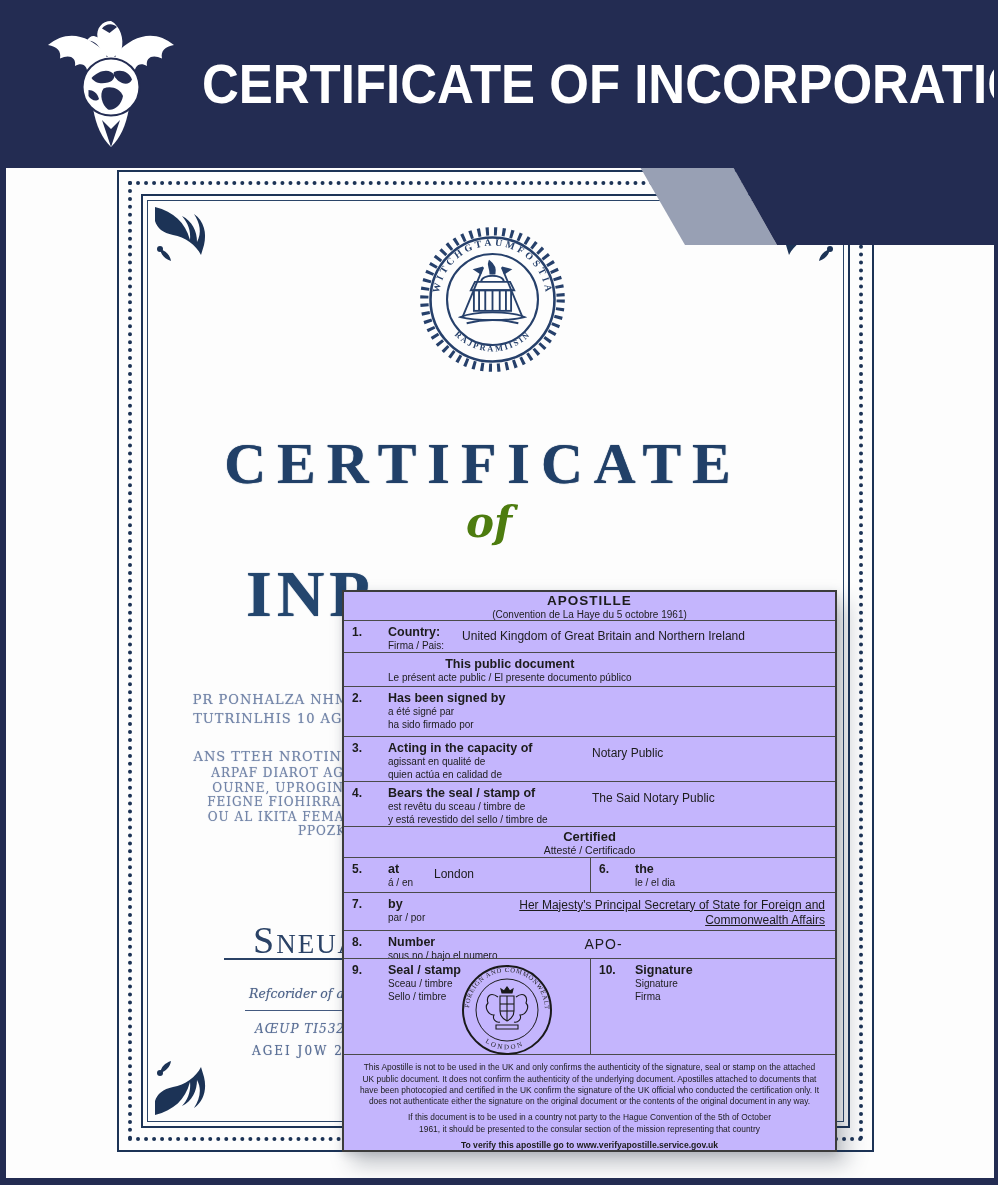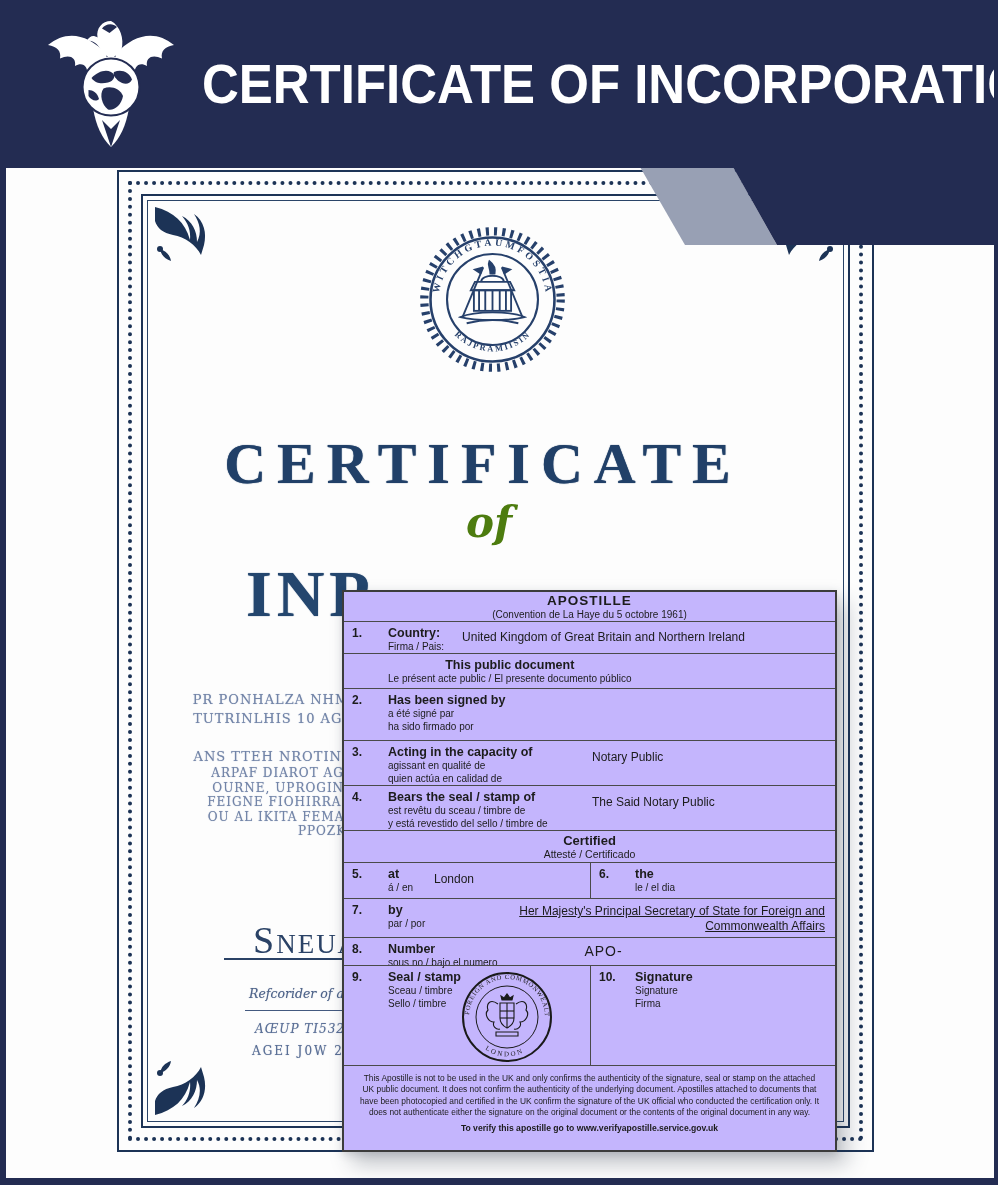--- a/index.html
+++ b/index.html
@@ -363,20 +363,21 @@
         <div class="lbl">
           <div class="main">Signature</div>
           <div class="sub">Signature</div>
           <div class="sub">Firma</div>
         </div>
       </div>
     </div>
 
     <div class="ap-footer">
       <div class="p1">This Apostille is not to be used in the UK and only confirms the authenticity of the signature, seal or stamp on the attached UK public document. It does not confirm the authenticity of the underlying document. Apostilles attached to documents that have been photocopied and certified in the UK confirm the signature of the UK official who conducted the certification only. It does not authenticate either the signature on the original document or the contents of the original document in any way.</div>
+      <div class="p2">If this document is to be used in a country not party to the Hague Convention of the 5th of October 1961, it should be presented to the consular section of the mission representing that country</div>
       <div class="p3">To verify this apostille go to www.verifyapostille.service.gov.uk</div>
     </div>
   </div>
 
   <div class="edge left"></div>
   <div class="edge right"></div>
   <div class="edge bottom"></div>
 </div>
 
 </body></html>

